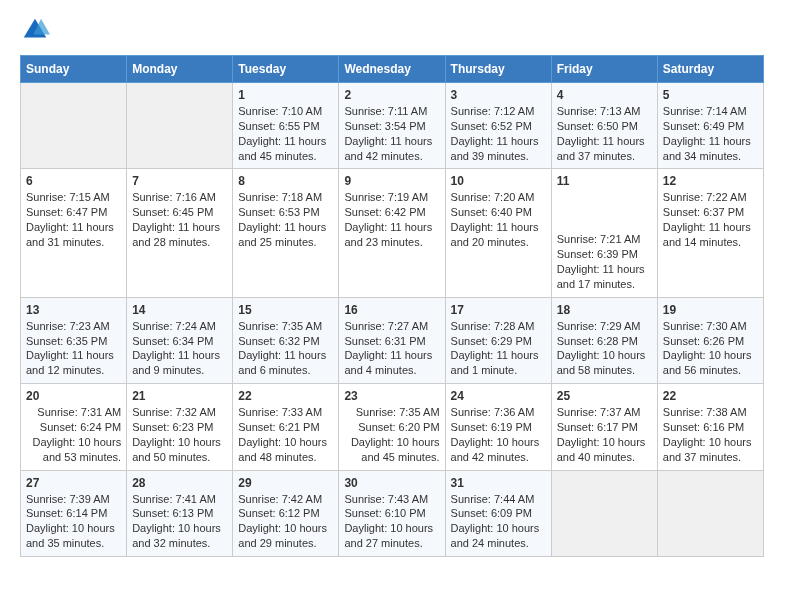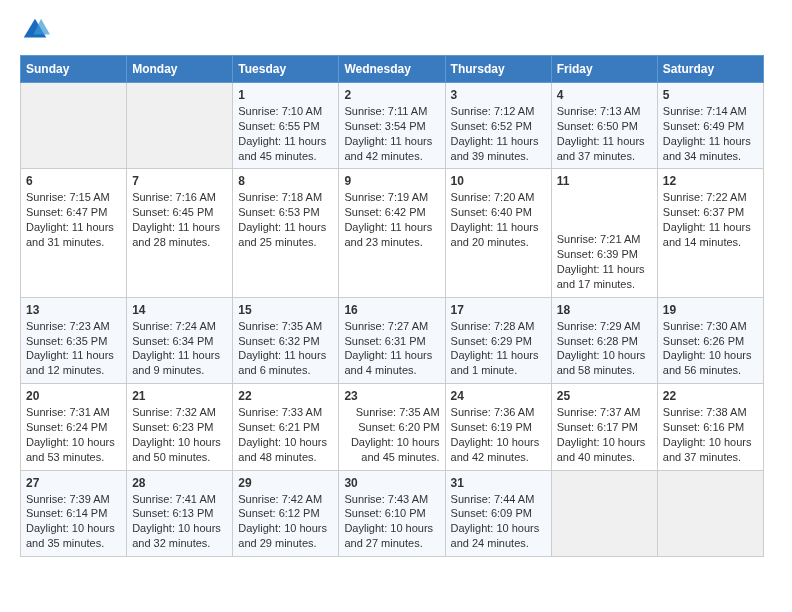--- a/index.html
+++ b/index.html
@@ -243,21 +243,21 @@
           <td>
             <span class="day-number">19</span>
             <div class="day-info" style="white-space: pre-line;">Sunrise: 7:30 AM
 Sunset: 6:26 PM
 Daylight: 10 hours and 56 minutes.</div>
           </td>
         </tr>
         <tr>
           <td>
             <span class="day-number">20</span>
-            <div class="day-info" style="white-space: pre-line;">Sunrise: 7:31 AM
+            <div class="day-info" style="white-space: pre-line; text-align: right;">Sunrise: 7:31 AM
 Sunset: 6:24 PM
 Daylight: 10 hours and 53 minutes.</div>
           </td>
           <td>
             <span class="day-number">21</span>
             <div class="day-info" style="white-space: pre-line;">Sunrise: 7:32 AM
 Sunset: 6:23 PM
 Daylight: 10 hours and 50 minutes.</div>
           </td>
           <td>

